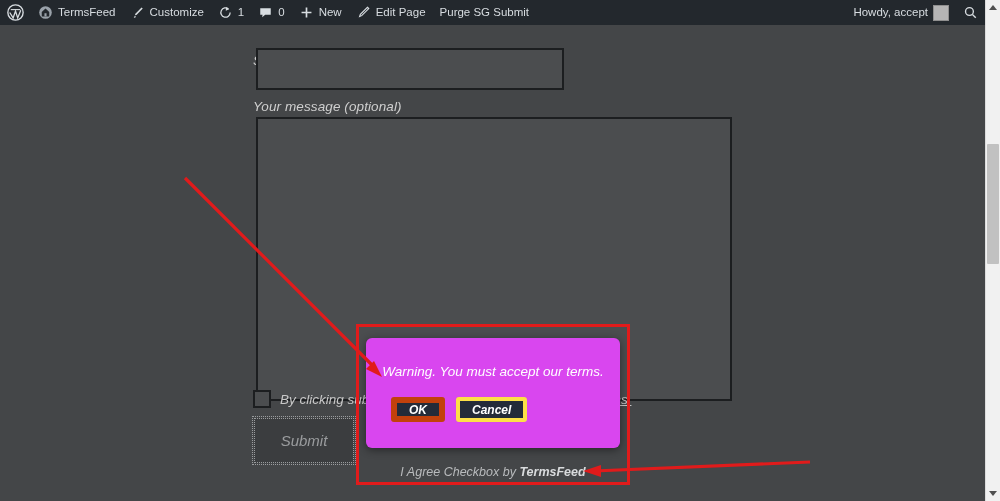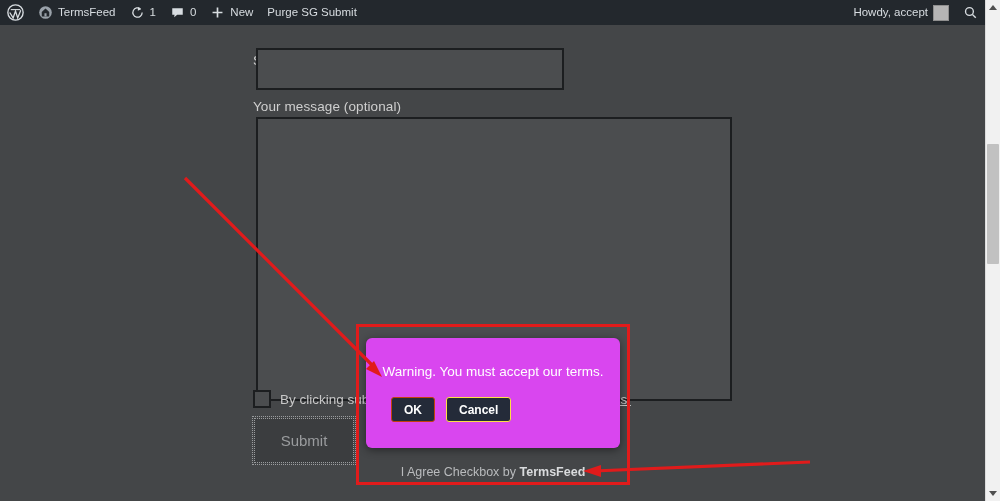--- a/index.html
+++ b/index.html
@@ -63,20 +63,21 @@
     display: inline-block;
   }
 
   
   #page {
     position: absolute;
     left: 0; top: 25px;
     width: 817px;
     height: 476px;
     background: #444648;
+    font-style: italic;
   }
 
   .field-label {
     position: absolute;
     color: #cfcfcf;
     font-size: 13.5px;
     letter-spacing: .1px;
   }
   #label-subject { left: 253px; top: 28px; }
   #label-message { left: 253px; top: 74px; }
@@ -170,22 +171,22 @@
     background: #242b39;
     color: #ffffff;
     font-size: 12px;
     font-weight: bold;
     border-radius: 3px;
     box-sizing: border-box;
     display: flex;
     align-items: center;
     justify-content: center;
   }
-  #modal-ok-button { border: 1px solid #c2410c; }
-  #modal-cancel-button { border: 1px solid #fde047; }
+  #modal-ok-button { border: 6px solid #c2410c; }
+  #modal-cancel-button { border: 4px solid #fde047; }
 
   
   #attribution {
     position: absolute;
     left: 356px; top: 440px;
     width: 274px;
     text-align: center;
     color: #b9bbbd;
     font-size: 12.5px;
   }
@@ -268,20 +269,29 @@
       <span class="ab-icon">
         <svg width="15" height="15" viewBox="0 0 20 20">
           <circle cx="10" cy="10" r="8.4" fill="#9aa2aa"></circle>
           <path d="M10 4.5 L15 9.2 L15 15.2 L5 15.2 L5 9.2 Z" fill="#23282d"></path>
           <rect x="8.6" y="11" width="2.8" height="4.2" fill="#9aa2aa"></rect>
         </svg>
       </span>
       <span class="lbl">TermsFeed</span>
     </div>
 
+    <div class="ab-item">
+      <span class="ab-icon">
+        <svg width="15" height="15" viewBox="0 0 20 20">
+          <path d="M15.4 3.2 L17 4.8 L8.6 13.2 L6.6 13.8 L7.2 11.8 Z" fill="#d8dde1"></path>
+          <path d="M6.4 14.2 L5 17.4 L8.2 16 Z" fill="#d8dde1"></path>
+        </svg>
+      </span>
+      <span class="lbl">Customize</span>
+    </div>
 
     <div class="ab-item">
       <span class="ab-icon">
         <svg width="15" height="15" viewBox="0 0 20 20">
           <path d="M16.2 10 A6.2 6.2 0 1 1 14 5.3" fill="none" stroke="#d8dde1" stroke-width="1.7"></path>
           <path d="M10.6 2.6 L14.8 5.6 L10.4 7.6 Z" fill="#d8dde1"></path>
         </svg>
       </span>
       <span class="lbl">1</span>
     </div>
@@ -297,20 +307,28 @@
 
     <div class="ab-item">
       <span class="ab-icon">
         <svg width="15" height="15" viewBox="0 0 20 20">
           <path d="M10 3.4 V16.6 M3.4 10 H16.6" stroke="#d8dde1" stroke-width="2.2" fill="none"></path>
         </svg>
       </span>
       <span class="lbl">New</span>
     </div>
 
+    <div class="ab-item">
+      <span class="ab-icon">
+        <svg width="15" height="15" viewBox="0 0 20 20">
+          <path d="M15.2 3 L17 4.8 L7.6 14.2 L4.8 15.4 L5.8 12.4 Z" fill="none" stroke="#d8dde1" stroke-width="1.5"></path>
+        </svg>
+      </span>
+      <span class="lbl">Edit Page</span>
+    </div>
 
     <div class="ab-item">
       <span class="lbl">Purge SG Submit</span>
     </div>
 
     <div id="adminbar-right">
       <div class="ab-item">
         <span class="lbl">Howdy, accept</span>
         <span class="avatar-box"></span>
       </div>

